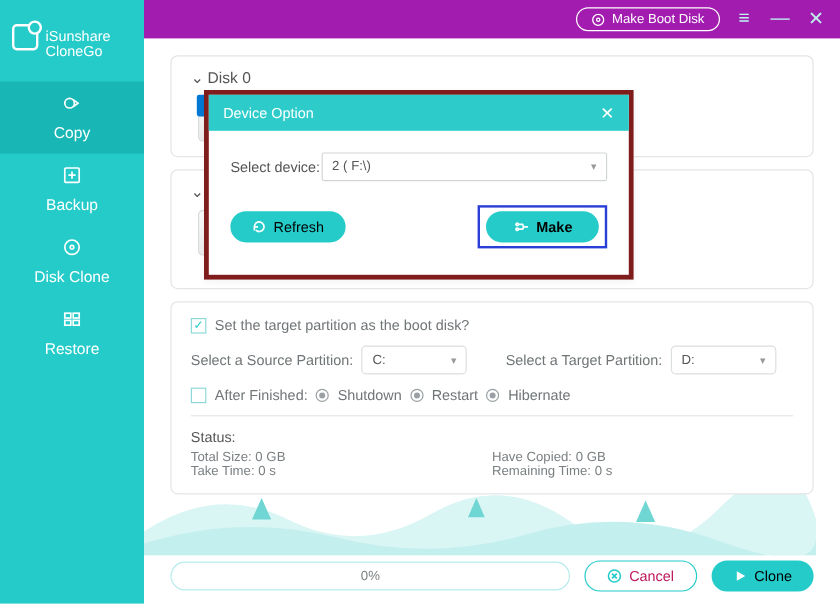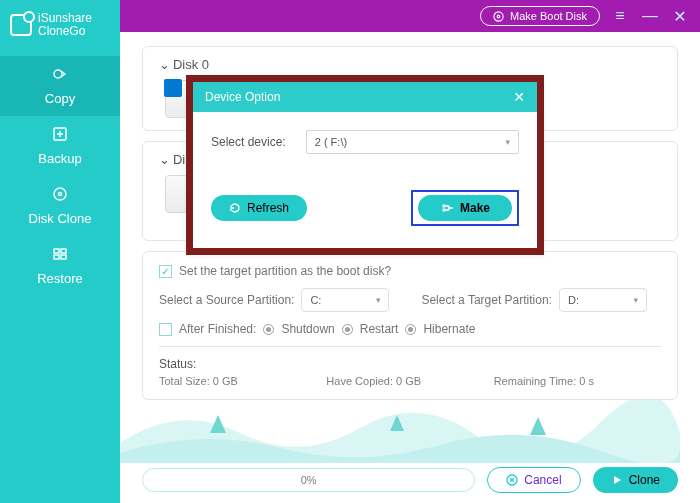--- a/index.html
+++ b/index.html
@@ -2,21 +2,21 @@
 <html><head>
 <meta charset="utf-8">
 <style>
 * { box-sizing: border-box; margin: 0; padding: 0; font-family: Arial, sans-serif; }
 body { width: 700px; height: 503px; overflow: hidden; position: relative; background: #fff; }
 .app { display: flex; width: 100%; height: 100%; }
 .sidebar { width: 120px; background: #24cbc9; color: #fff; position: relative; z-index: 5; }
 .logo { padding: 12px 10px; display: flex; align-items: center; gap: 6px; }
 .logo-icon { width: 22px; height: 22px; border: 2px solid #fff; border-radius: 4px; position: relative; }
 .logo-icon::before { content: ""; position: absolute; width: 8px; height: 8px; border: 2px solid #fff; border-radius: 50%; top: -5px; right: -5px; background: #24cbc9; }
-.logo-text { font-size: 12px; line-height: 1.1; }
+.logo-text { font-size: 12px; line-height: 1.1; margin-top: 12px; }
 .nav { margin-top: 6px; }
 .nav-item { display: flex; align-items: center; gap: 9px; padding: 10px 14px; font-size: 13px; cursor: pointer; flex-direction: column; }
 .nav-item.active { background: #18b7b5; }
 .nav-icon { width: 16px; height: 16px; display: inline-flex; align-items: center; justify-content: center; }
 .main { flex: 1; background: #fff; position: relative; display: flex; flex-direction: column; }
 .titlebar { height: 32px; background: #a21caf; display: flex; align-items: center; justify-content: flex-end; gap: 10px; padding: 13px 10px; }
 .boot-btn { border: 1px solid #fff; border-radius: 12px; color: #fff; font-size: 11px; padding: 3px 12px; display: flex; align-items: center; gap: 6px; cursor: pointer; }
 .tb-icon { width: 20px; color: #bff1f0; font-size: 16px; text-align: center; cursor: pointer; }
 .content { flex: 1; padding: 14px 22px 10px 22px; position: relative; overflow: hidden; }
 .scenery { position: absolute; left: 0; right: 0; bottom: 40px; height: 90px; pointer-events: none; }
@@ -29,32 +29,32 @@
 .bar { flex: 0 0 140px; height: 16px; border: 1px solid #27c7c5; border-radius: 2px; background: #e8fbfa; position: relative; }
 .bar-fill { position: absolute; inset: 0; width: 35%; background: #27c7c5; border-radius:1px; }
 .disk-total { font-size: 11px; color: #7a7f82; margin-left: 76px; margin-top: 3px; }
 .opts-card { padding: 12px 16px; font-size: 12px; color: #707577; }
 .row { display: flex; align-items: center; gap: 7px; margin-bottom: 10px; flex-wrap: wrap; }
 .chk { width: 13px; height: 13px; border: 1px solid #8ed9d7; display: inline-flex; align-items: center; justify-content: center; color: #24cbc9; font-size: 10px; }
 .sel { border: 1px solid #dcdfe0; border-radius: 4px; height: 24px; min-width: 88px; padding: 0 8px; font-size: 11px; color: #555; display: inline-flex; align-items: center; justify-content: space-between; cursor: pointer; }
 .caret { color: #999; font-size: 9px; }
 .radio-dot { width: 11px; height: 11px; border: 1px solid #9aa0a3; border-radius: 50%; display: inline-block; position: relative; }
 .radio-dot::after { content:""; position:absolute; inset:2px; background:#9aa0a3; border-radius:50%; }
-.status-grid { display: grid; grid-template-columns: 1fr 1fr 1fr; row-gap: 0; font-size: 11px; color: #7a7f82; }
+.status-grid { display: grid; grid-template-columns: 1fr 1fr; row-gap: 0; font-size: 11px; color: #7a7f82; }
 .footer { position: absolute; left: 22px; right: 22px; bottom: 10px; display: flex; align-items: center; gap: 12px; z-index: 3; }
 .progress { flex: 1; height: 24px; border: 1px solid #b8eceb; border-radius: 14px; background: #fff; display:flex; align-items:center; justify-content:center; font-size:11px; color:#7c8183; }
 .pill { height: 26px; border-radius: 14px; padding: 0 18px; font-size: 12px; display:flex; align-items:center; gap:6px; cursor:pointer; }
-.pill.outline { border: 1px solid #24cbc9; color: #6d28d9; background:#fff; }
+.pill.outline { border: 1px solid #24cbc9; color: #be185d; background:#fff; }
 .pill.solid { background: #24cbc9; color: #000000; }
 
-.dialog { position: absolute; left: 186px; top: 75px; width: 358px; background: #fff; border: 7px solid #7f1d1d; z-index: 20; box-shadow: 0 2px 6px rgba(0,0,0,.05); }
+.dialog { position: absolute; left: 170px; top: 75px; width: 358px; background: #fff; border: 4px solid #7f1d1d; z-index: 20; box-shadow: 0 2px 6px rgba(0,0,0,.05); }
 .dlg-head { background: #2dcccb; color: #fff; height: 30px; display:flex; align-items:center; justify-content: space-between; padding: 0 12px; font-size: 12px; }
 .dlg-close { cursor:pointer; font-size: 14px; }
 .dlg-body { padding: 18px 18px 22px 18px; }
-.dev-row { display:flex; align-items:center; gap: 20px; font-size: 12px; color:#555; margin-bottom: 36px; justify-content: space-between; }
+.dev-row { display:flex; align-items:center; gap: 1px; font-size: 12px; color:#555; margin-bottom: 20px; justify-content: space-between; }
 .dev-sel { border:1px solid #d2d5d6; height: 24px; flex:1; padding:0 8px; display:flex; align-items:center; justify-content: space-between; font-size:11px; cursor:pointer; border-radius:2px; }
 .dlg-btns { display:flex; align-items:center; justify-content: space-between; }
 .make-wrap { border: 2px solid #2a3fd6; padding: 3px 5px; font-weight: bold; }
 hr.sep { border: none; border-top: 1px solid #e3e6e7; margin: 8px 0 10px 0; }
 </style>
 </head>
 <body>
 
 <div class="app">
   <div class="sidebar">
@@ -178,20 +178,21 @@
           <span class="radio-dot"></span>
             <span>Restart</span>
           <span class="radio-dot"></span>
             <span>Hibernate</span>
         </div>
         <hr class="sep">
         <div style="font-size:12px;color:#555;margin-bottom:4px">Status:</div>
         <div class="status-grid">
           <div>Total Size: 0 GB</div>
           <div>Have Copied: 0 GB</div>
+          <div>Take Time: 0 s</div>
           <div>Remaining Time: 0 s</div>
         </div>
       </div>
 
       <div class="footer">
         <div class="progress">
             <span>0%</span>
           </div>
         <div class="pill outline">
             <svg width="12" height="12" viewBox="0 0 12 12" fill="none" stroke="#24cbc9" stroke-width="1.3">

